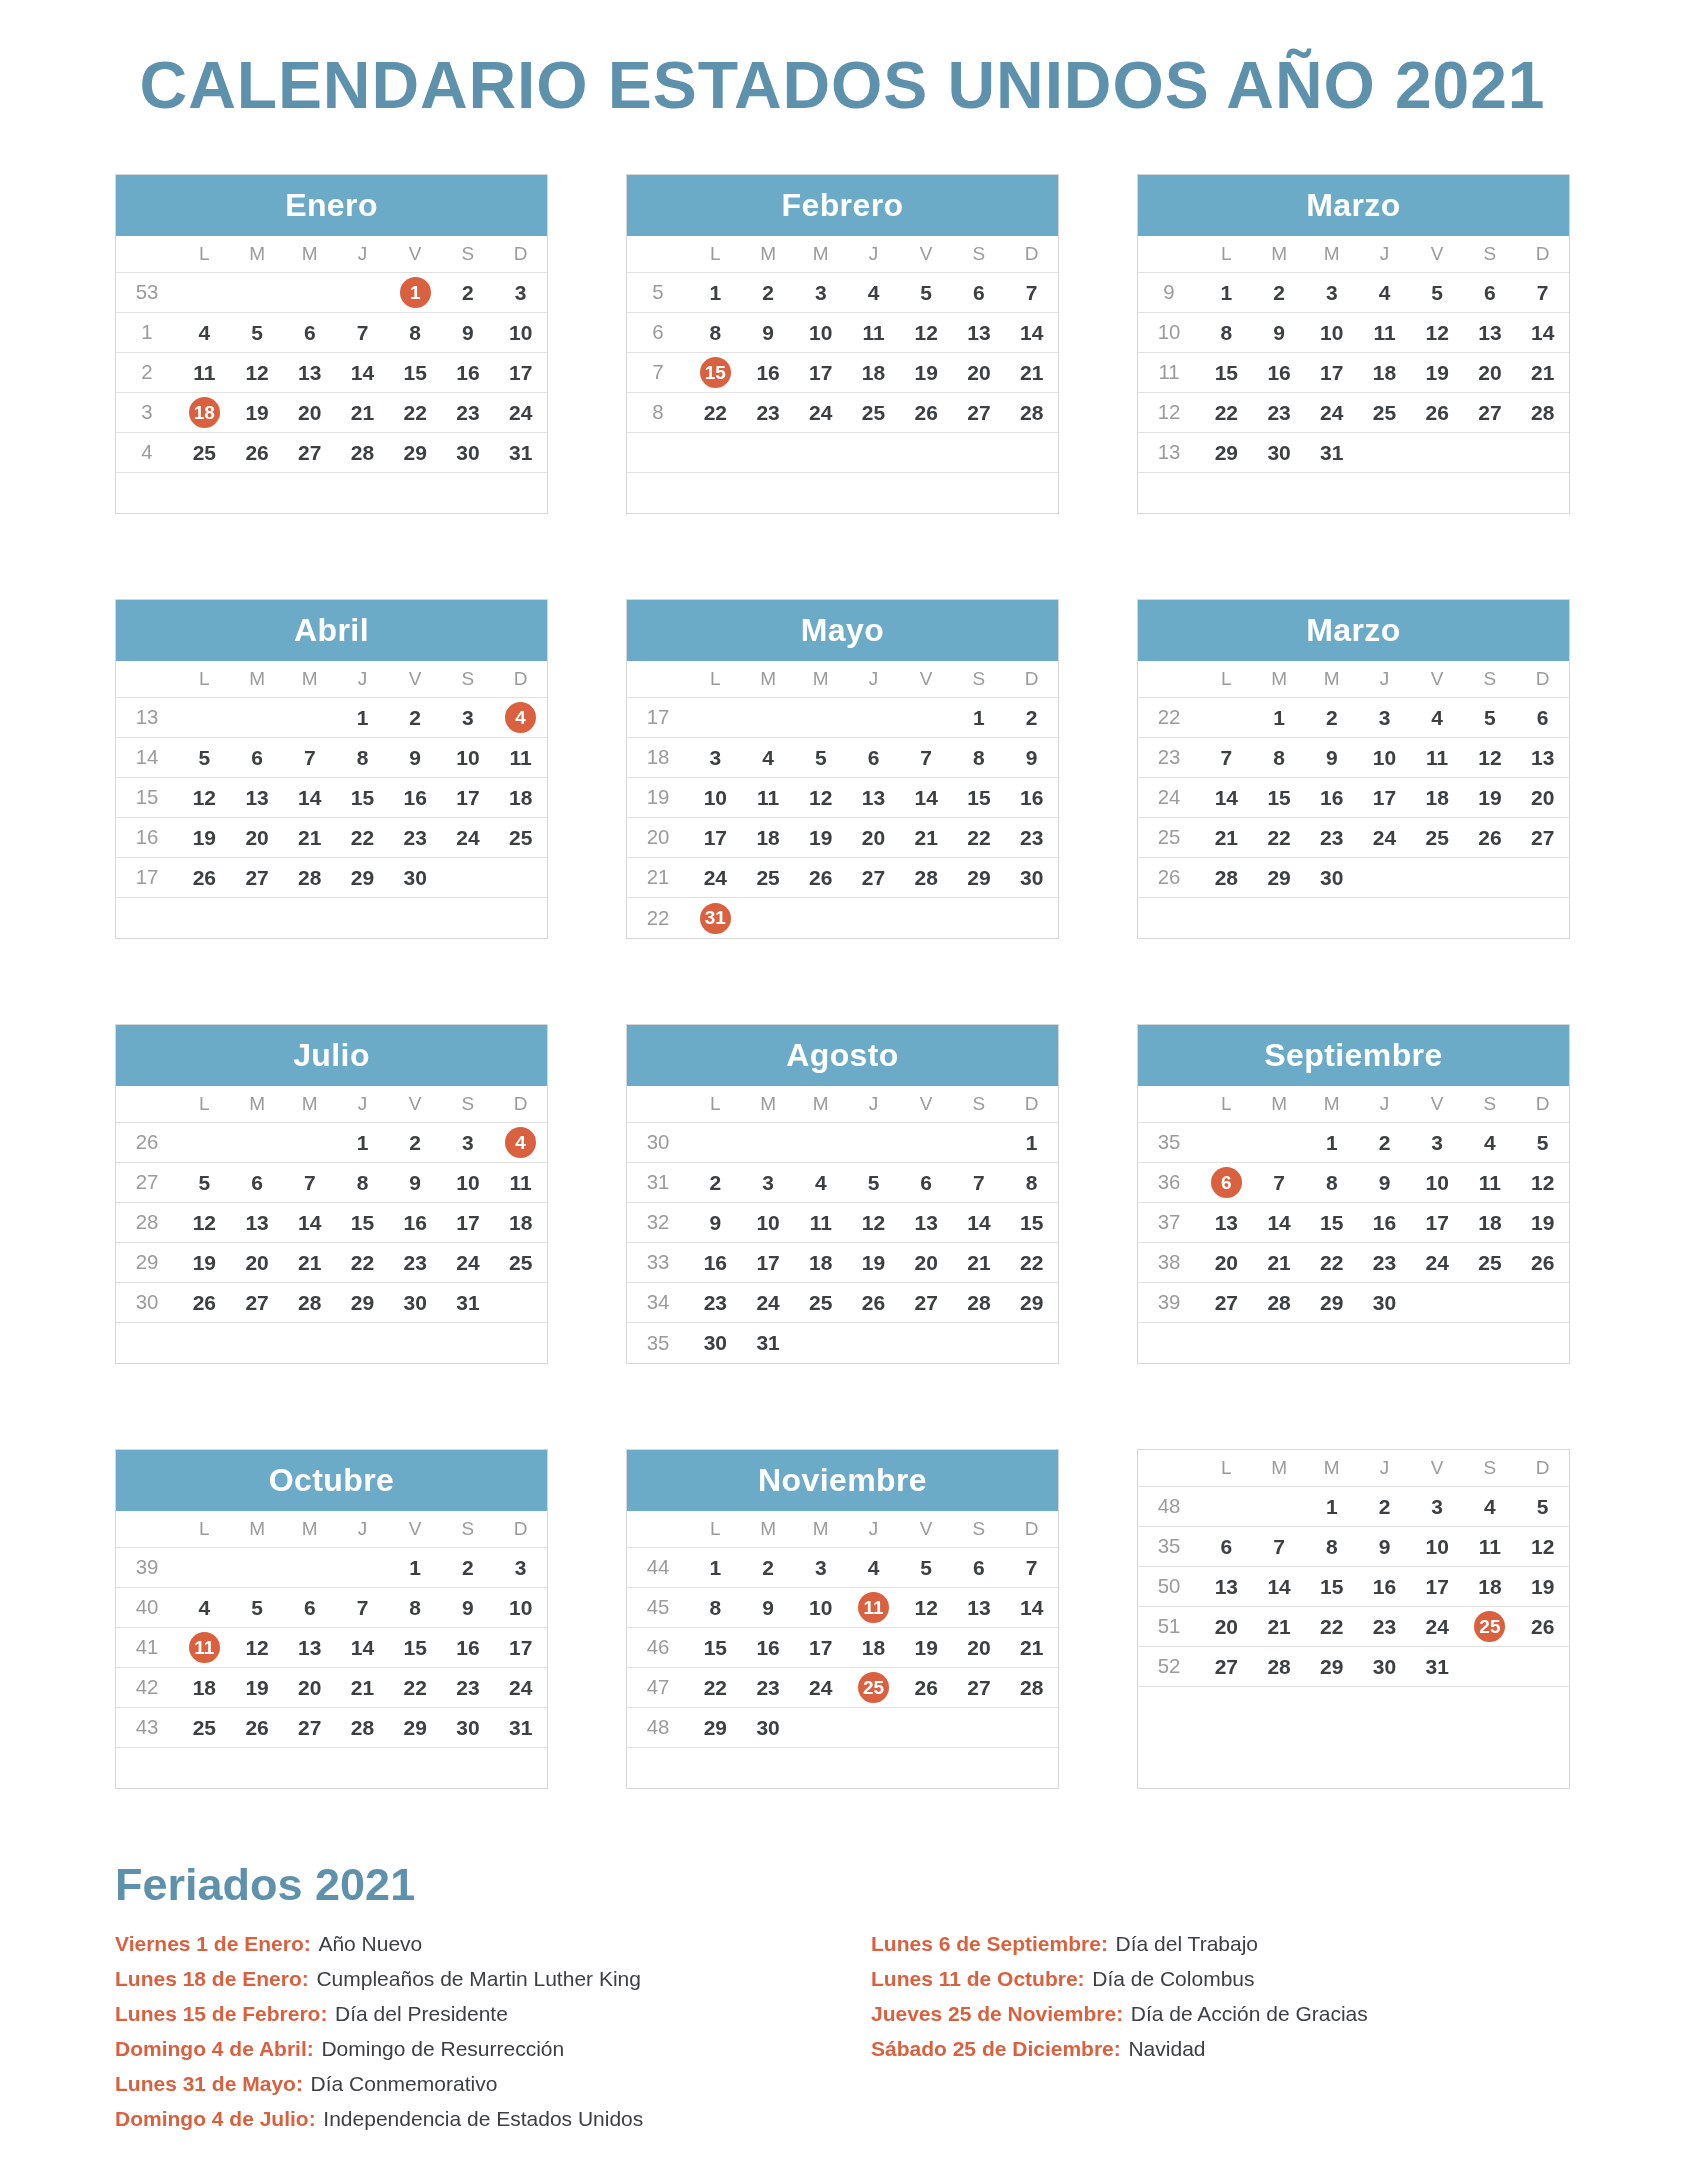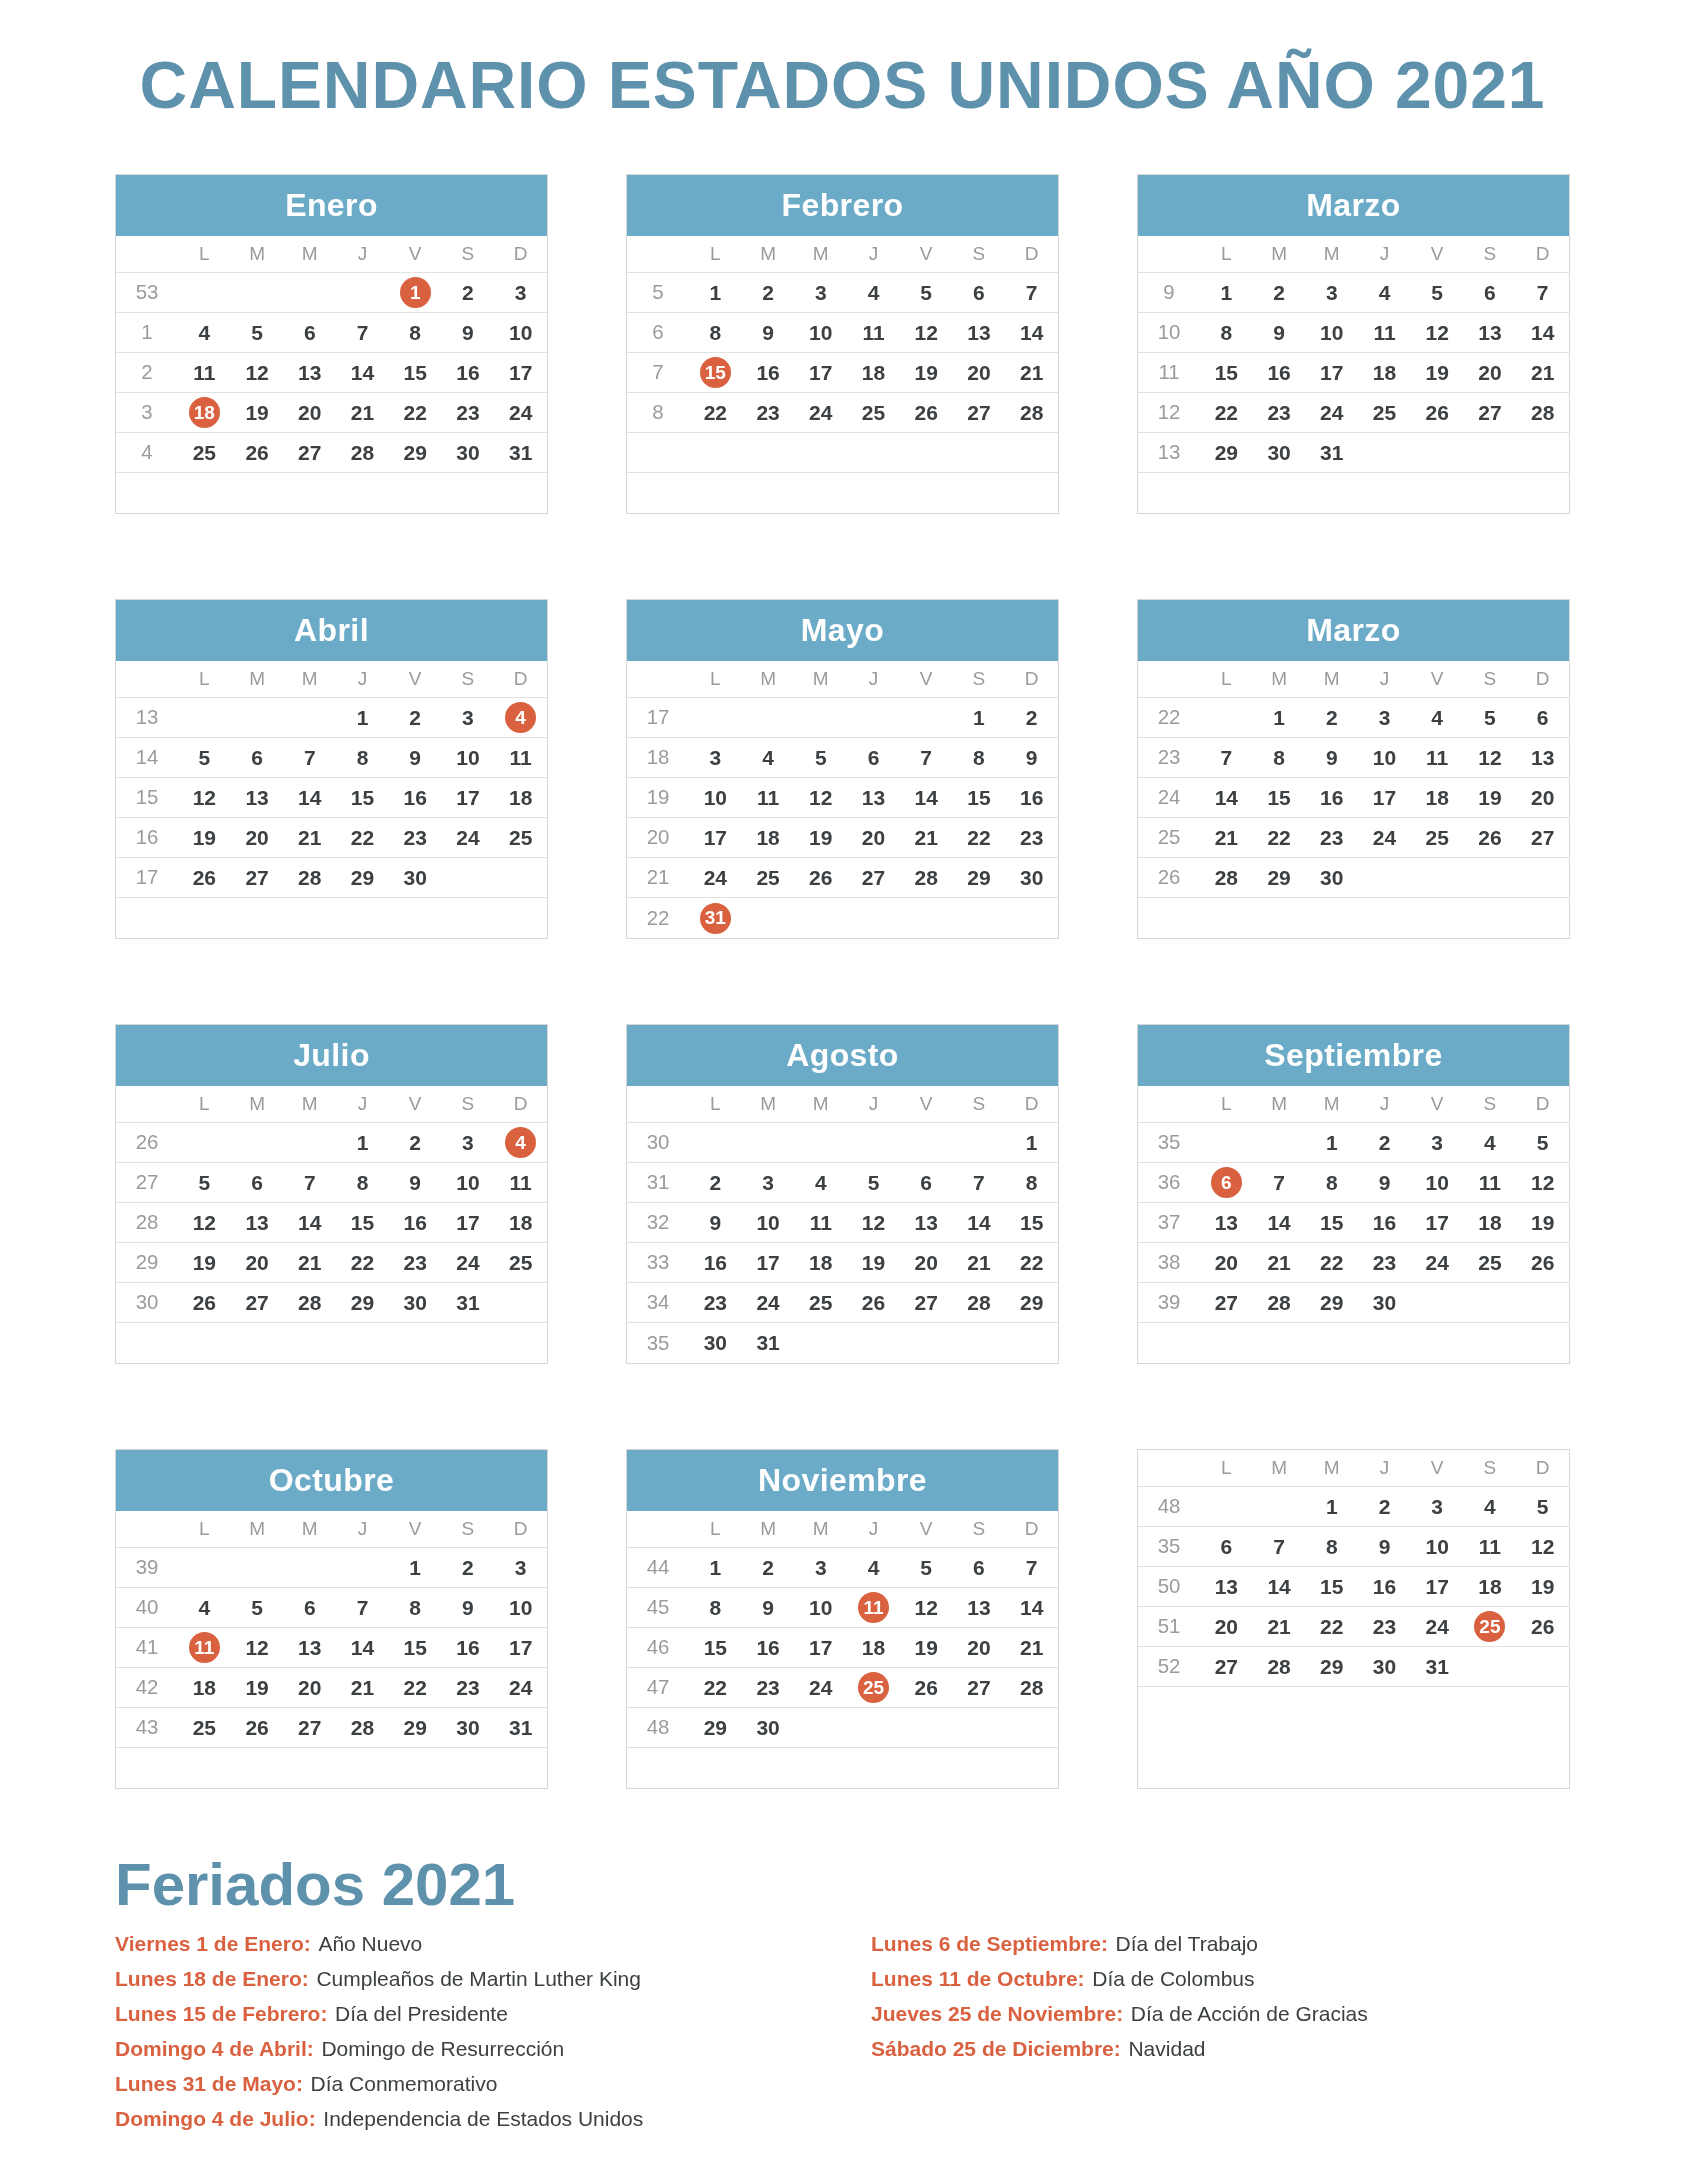--- a/index.html
+++ b/index.html
@@ -75,21 +75,21 @@
   .date-circle{
     display:inline-flex;
     width:31px;height:31px;border-radius:50%;
     background:var(--accent-orange);
     color:#fff;align-items:center;justify-content:center;
     font-size:19px;font-weight:700;
   }
   .holidays-title{
     margin:72px 0 0;
     color:var(--title-blue);
-    font-size:60px;line-height:48px;font-weight:700;
+    font-size:45px;line-height:48px;font-weight:700;
   }
   .holiday-cols{
     margin-top:17px;
     display:flex;align-items:flex-start;
   }
   .hcol-0{width:756px;flex:none;}
   .hcol-1{flex:1;}
   .holiday-item{
     height:35px;
     display:flex;align-items:center;

